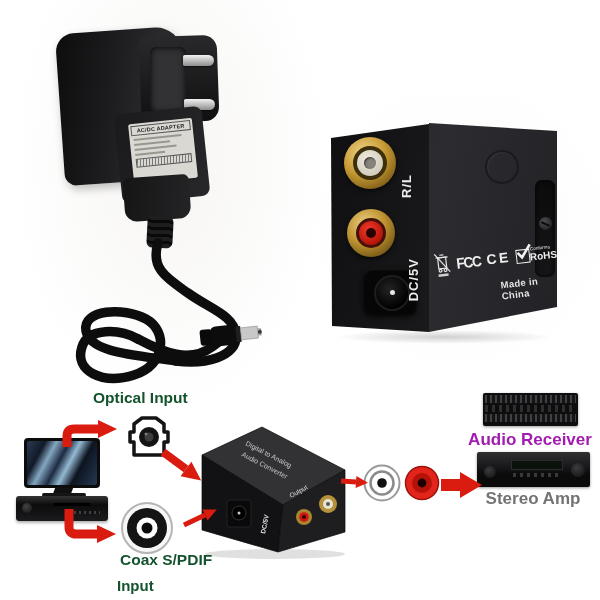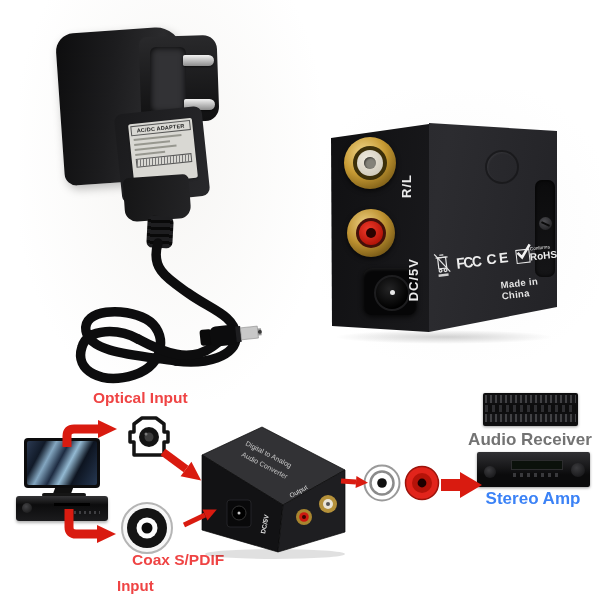--- a/index.html
+++ b/index.html
@@ -88,23 +88,23 @@
   .fcc-text{font-size:15px;font-weight:800;letter-spacing:-1.5px;transform:scaleX(.92);}
   .ce-text{font-size:14px;font-weight:600;letter-spacing:2.5px;}
   .rohs{position:relative;width:42px;height:20px;}
   .rohs-box{position:absolute;left:0;top:4px;width:12px;height:12px;border:1.6px solid #ededed;}
   .rohs-conforms{position:absolute;left:15px;top:2px;font-size:4.6px;}
   .rohs-name{position:absolute;left:14px;top:7px;font-size:10px;font-weight:bold;}
   .made-in{left:171px;top:158px;font-size:9.5px;font-weight:bold;color:#e2e2e2;
     transform:rotate(-6.5deg);letter-spacing:.3px;}
 
   
-  .lbl{color:#ef4444;font-weight:bold;text-align:right;}
+  .lbl{color:#14532d;font-weight:bold;text-align:right;}
   .lbl-optical{left:93px;top:389px;font-size:15.5px;}
-  .lbl-coax1{left:132px;top:551px;font-size:15.5px;}
+  .lbl-coax1{left:120px;top:551px;font-size:15.5px;}
   .lbl-coax2{left:117px;top:577px;font-size:15px;}
   .lbl-blue{font-weight:bold;text-align:center;}
   .lbl-receiver{left:460px;top:430px;width:140px;font-size:17px;}
   .lbl-amp{left:468px;top:489px;width:130px;font-size:17px;}
 
   .tv{left:24px;top:438px;width:76px;height:50px;background:#0c0c0d;border-radius:4px;
     padding:3px;box-sizing:border-box;}
   .tv-screen{width:100%;height:100%;border-radius:2px;
     background:linear-gradient(118deg,#2b3a52 0%,#111a28 20%,#83a6c0 32%,#1d2b41 46%,#93b9d2 58%,#0d1420 72%,#263852 100%);}
   .tv-stand{left:54px;top:488px;width:18px;height:6px;background:#101010;transform:skewX(-20deg);}
@@ -303,29 +303,29 @@
       <circle cx="62" cy="21" r="10" fill="#b51309"></circle>
       <circle cx="62" cy="21" r="4.4" fill="#1d0000"></circle>
     </g>
   </svg>
 
   <div class="abs rcv">
     <div class="rcv-row"></div>
     <div class="rcv-row r2"></div>
     <div class="rcv-row"></div>
   </div>
-  <div class="abs lbl-blue lbl-receiver" style="position:absolute;color:#737373;">Audio Receiver</div>
+  <div class="abs lbl-blue lbl-receiver" style="position:absolute;color:#a21caf;">Audio Receiver</div>
 
   <div class="abs amp">
     <div class="amp-display"></div>
     <div class="amp-knob amp-k1"></div>
     <div class="amp-knob amp-k2"></div>
     <div class="amp-btns"></div>
   </div>
-  <div class="abs lbl-blue lbl-amp" style="position:absolute;color:#3b82f6;">Stereo Amp</div>
+  <div class="abs lbl-blue lbl-amp" style="position:absolute;color:#737373;">Stereo Amp</div>
 
   <svg class="abs arrows" width="600" height="600" viewBox="0 0 600 600">
     <g fill="#d91b10">
       <path d="M 67 447 L 67 436 Q 67 429 74 429 L 99 429" stroke="#d91b10" stroke-width="9" fill="none"></path>
       <polygon points="98,420 117,429 98,438"></polygon>
       <path d="M 69 509 L 69 527 Q 69 534 76 534 L 98 534" stroke="#d91b10" stroke-width="9" fill="none"></path>
       <polygon points="97,525 116,534 97,543"></polygon>
       <line x1="163" y1="452" x2="186" y2="469" stroke="#d91b10" stroke-width="8"></line>
       <g transform="translate(186,469) rotate(37)">
           <polygon points="0,-9 19,0 0,9"></polygon>

